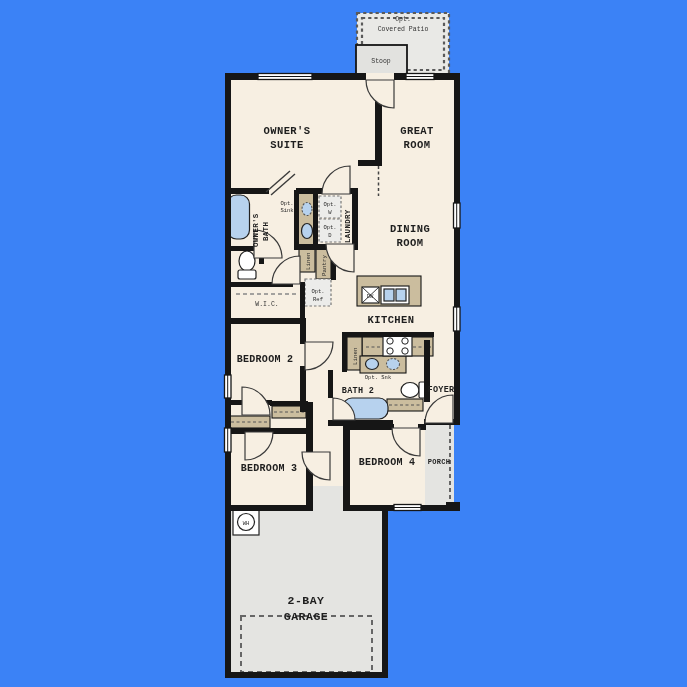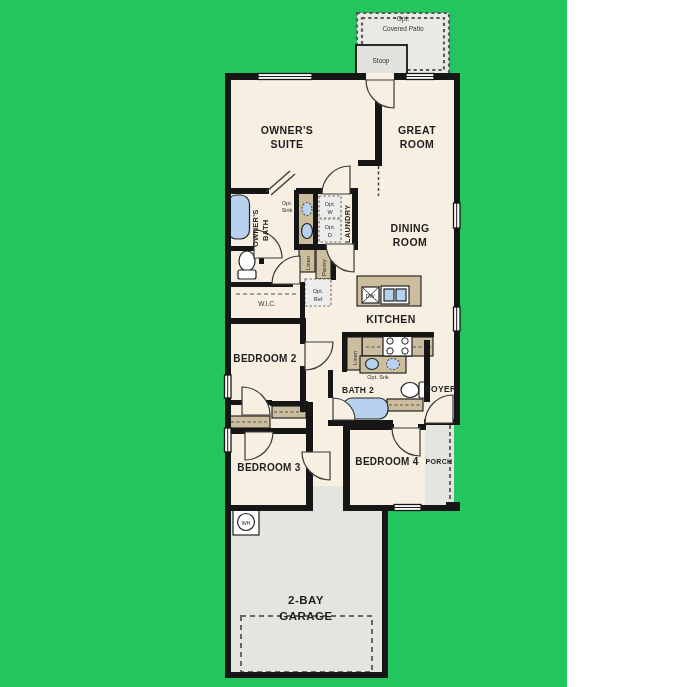--- a/index.html
+++ b/index.html
@@ -1,17 +1,17 @@
 <!DOCTYPE html>
 <html><head>
 <meta charset="utf-8">
 <style>
   html,body{margin:0;padding:0;background:#ffffff;}
-  .stage{position:relative;width:567px;height:687px;background:#22c55e;overflow:hidden;
-         font-family:Liberation Sans, sans-serif;}
+  .stage{position:relative;width:687px;height:687px;background:#3b82f6;overflow:hidden;
+         font-family:Liberation Mono, monospace;}
   svg{position:absolute;top:0;left:0;}
   text{fill:#1e1e1e;}
   .room-lbl{font-weight:bold;font-size:10.5px;letter-spacing:.4px;text-anchor:middle;}
   .room-lbl-sm{font-weight:bold;font-size:10px;letter-spacing:.3px;text-anchor:middle;}
   .big-lbl{font-weight:bold;font-size:11.5px;letter-spacing:.5px;text-anchor:middle;}
   .vert-lbl{font-weight:bold;font-size:7.5px;letter-spacing:.3px;}
   .vert-sm{font-size:5.8px;fill:#2a2a2a;}
   .tiny{font-size:5.5px;fill:#2a2a2a;text-anchor:middle;}
   .small-lbl{font-size:6.5px;fill:#333;text-anchor:middle;}
   .foyer-lbl{font-weight:bold;font-size:8.5px;letter-spacing:.3px;text-anchor:middle;}

